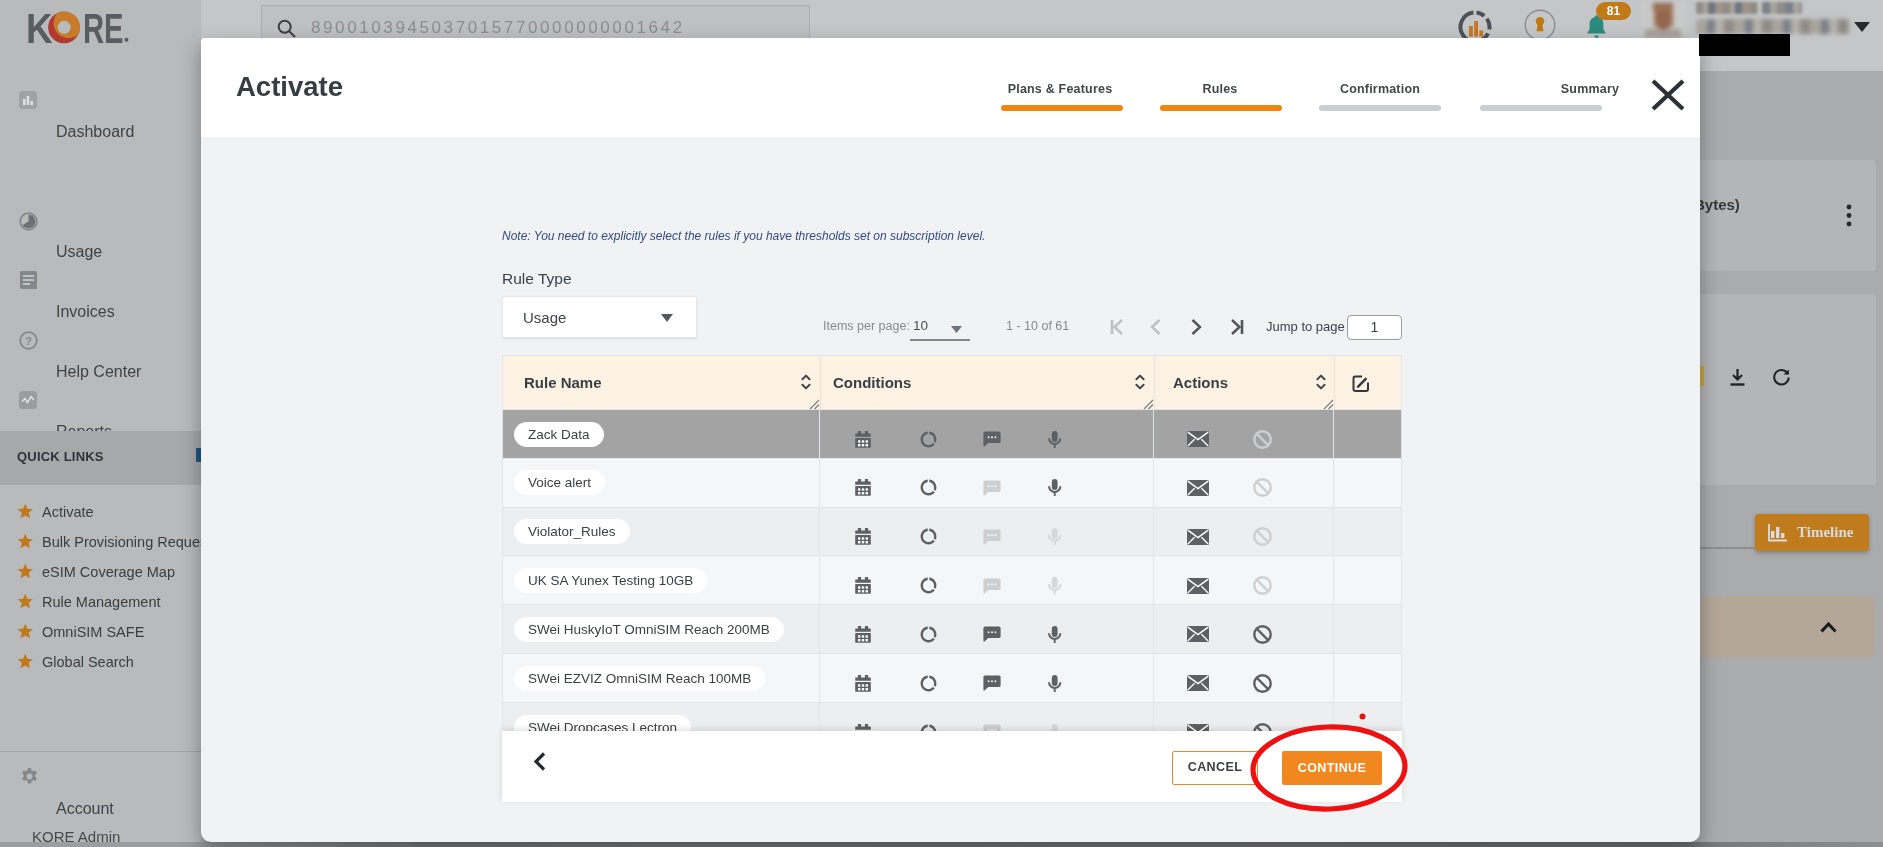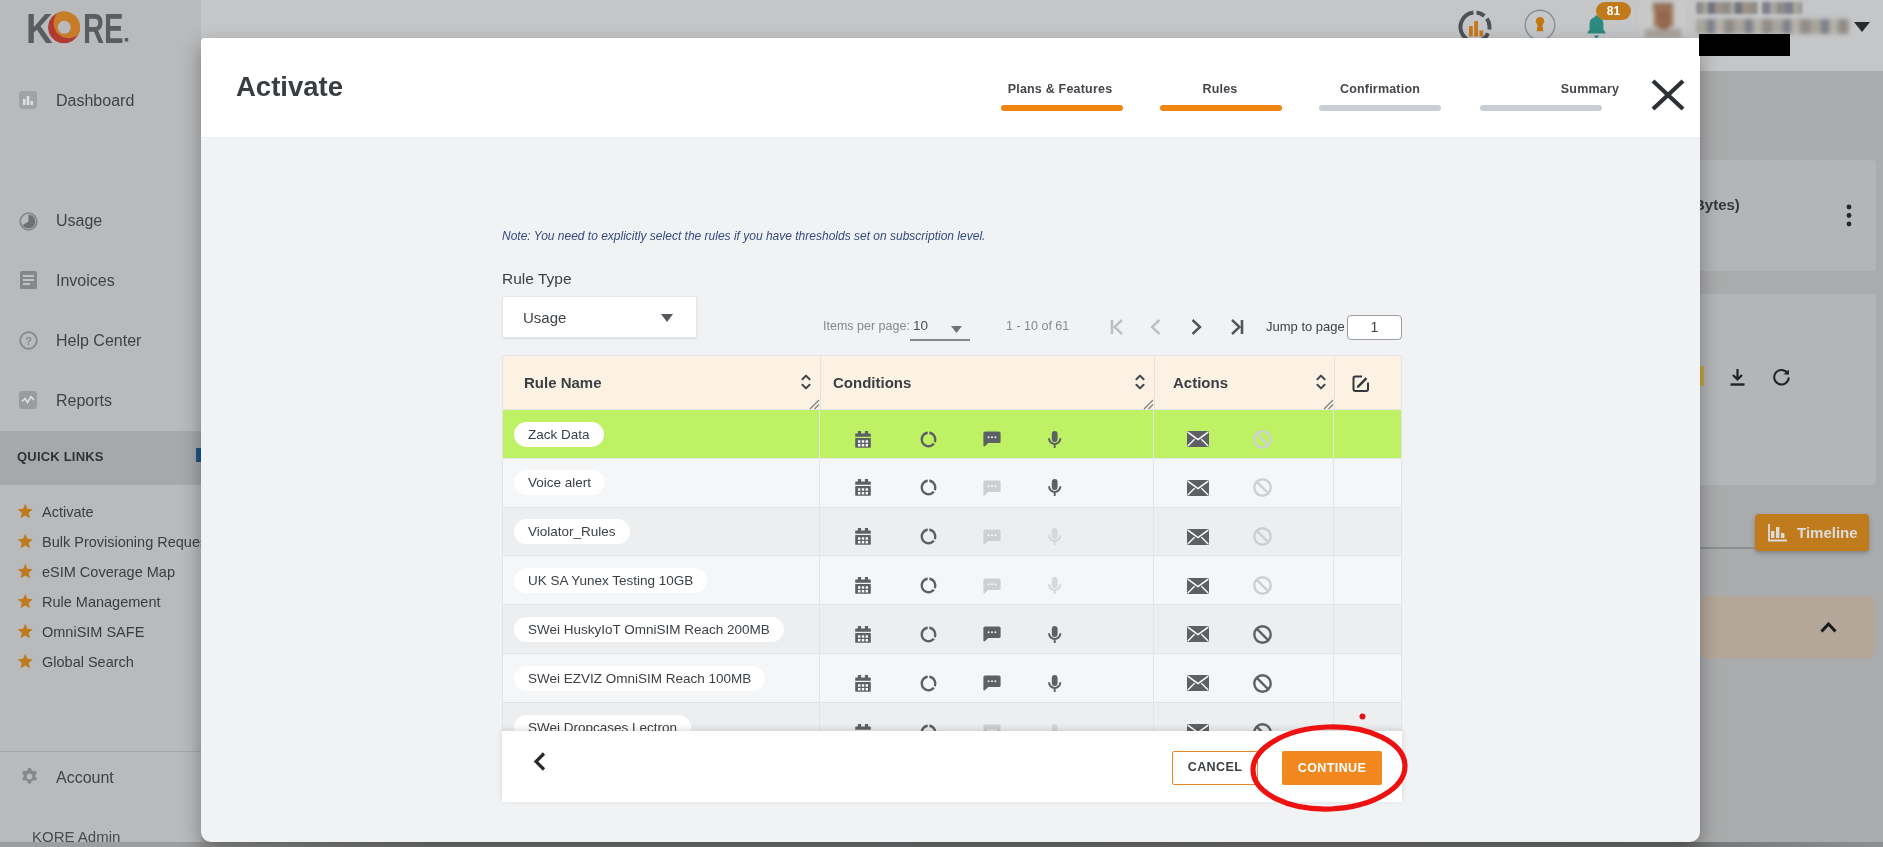--- a/index.html
+++ b/index.html
@@ -3,21 +3,21 @@
 <style>
 * { margin:0; padding:0; box-sizing:border-box; }
 html,body { width:1883px; height:847px; overflow:hidden; }
 body { font-family:"Liberation Sans",sans-serif; position:relative; background:#aaabac; }
 
 
 #topbar { position:absolute; left:0; top:0; width:1883px; height:71px; background:#c5c6c7; }
 #search { position:absolute; left:261px; top:5px; width:549px; height:43px; background:#bec0c1; border:1px solid #adaeaf; }
 #searchtxt { position:absolute; left:49px; top:12px; font-size:17px; color:#8b8e90; letter-spacing:2.6px; }
 #sidebar { position:absolute; left:0; top:0; width:201px; height:847px; background:#b9babb; overflow:hidden; }
-.mtext { position:absolute; left:56px; font-size:16px; color:#3f4347; }
+.mtext { position:absolute; left:56px; font-size:16px; color:#3f4347;margin-top:31px; }
 #subsrow { position:absolute; left:0; top:125px; width:201px; height:67px; background:#28292b; }
 #qlband { position:absolute; left:0; top:431px; width:201px; height:54px; background:#a7a8a9; }
 .qtext { position:absolute; left:42px; font-size:14.5px; color:#3a3e41; line-height:17px; white-space:nowrap; }
 #rightcol { position:absolute; left:1690px; top:71px; width:193px; height:771px; background:#aaabac; }
 .rcard { position:absolute; left:0; border-radius:4px; background:#b4b5b7; width:186px; }
 #botstrip { position:absolute; left:0; top:842px; width:1883px; height:5px; background:linear-gradient(90deg,#9c9d9e 0px,#9c9d9e 180px,#7a7b7c 420px,#747576 1690px,#8e8f90 1883px); }
 
 
 #modal { position:absolute; left:201px; top:38px; width:1499px; height:804px; background:#f1f2f4;
   border-radius:4px 4px 10px 10px; box-shadow:0 8px 20px rgba(0,0,0,0.35); }
@@ -41,20 +41,27 @@
 .chip { position:absolute; left:11px; top:11.5px; height:25px; border-radius:12.5px; background:#fff; font-size:13.5px; color:#3c4146; line-height:25px; padding:0 14px; white-space:nowrap; }
 .vsep { position:absolute; width:1px; background:#e2e4e6; }
 
 #mfoot { position:absolute; left:301px; top:693px; width:900px; height:71px; background:#fff; box-shadow:0 -2px 6px rgba(0,0,0,0.12); }
 #cancel { position:absolute; left:670px; top:20px; width:86px; height:34px; border:1.5px solid #e8872a; border-radius:2px; background:#fff; font-size:12.5px; font-weight:bold; color:#3c4043; text-align:center; line-height:31px; letter-spacing:0.4px; }
 #continue { position:absolute; left:780px; top:20px; width:100px; height:34px; border-radius:2px; background:#f1871f; font-size:12.5px; font-weight:bold; color:#fff; text-align:center; line-height:34px; letter-spacing:0.4px; }
 </style></head>
 <body>
 
 <div id="topbar">
+  <div id="search">
+    <svg id="searchicon" style="position:absolute;left:14px;top:12px" width="21" height="21" viewBox="0 0 21 21">
+      <circle cx="8.7" cy="8.7" r="6" fill="none" stroke="#3c4043" stroke-width="2"></circle>
+      <line x1="13.2" y1="13.2" x2="19" y2="19" stroke="#3c4043" stroke-width="2"></line>
+    </svg>
+    <div id="searchtxt">8900103945037015770000000001642</div>
+  </div>
 
   <svg style="position:absolute;left:1458px;top:10px" width="34" height="34" viewBox="0 0 34 34">
     <g fill="none" stroke="#4c5257" stroke-width="4">
         <path d="M 18.52 2.58 A 14.5 14.5 0 0 1 26.32 5.89"></path>
         <path d="M 28.88 8.68 A 14.5 14.5 0 0 1 31.28 19.52"></path>
         <path d="M 30.03 23.36 A 14.5 14.5 0 1 1 15.48 2.58"></path>
       </g>
     <g fill="#c87820">
       <rect x="11" y="16" width="3.8" height="10.5"></rect>
       <rect x="16.2" y="11" width="3.8" height="15.5"></rect>
@@ -211,21 +218,21 @@
   </div>
   <div style="position:absolute;left:65px;top:443px;width:114px;height:37px;background:#c07b1d;border-radius:4px;box-shadow:0 2px 4px rgba(0,0,0,0.25);">
     <svg style="position:absolute;left:13px;top:9px" width="20" height="19" viewBox="0 0 20 19">
       <g fill="#dcdcdc">
           <rect x="3" y="8" width="3.4" height="7"></rect>
           <rect x="8" y="4" width="3.4" height="11"></rect>
           <rect x="13" y="10" width="3.4" height="5"></rect>
         </g>
       <path d="M1 1 V17.5 H19" fill="none" stroke="#dcdcdc" stroke-width="1.8"></path>
     </svg>
-    <div style="position:absolute;left:42px;top:10px;font-size:15px;font-weight:bold;color:#dadbdc;">Timeline</div>
+    <div style="position:absolute;left:42px;top:10px;font-size:15px;font-weight:bold;color:#dadbdc;font-family:Liberation Serif, serif;">Timeline</div>
   </div>
   <div style="position:absolute;left:10px;top:476px;width:55px;height:2px;background:#8d8e8f;"></div>
   <div style="position:absolute;left:11px;top:525px;width:174px;height:62px;background:#b4a79a;border-radius:6px;">
     <svg style="position:absolute;left:119px;top:26px" width="17" height="11" viewBox="0 0 17 11">
       <path d="M1.5 9.5 L8.5 2 L15.5 9.5" fill="none" stroke="#17191b" stroke-width="3"></path>
     </svg>
   </div>
 </div>
 
 <div id="botstrip"></div>
@@ -305,21 +312,21 @@
       </svg>
     <svg style="position:absolute;left:820px;top:43px" width="11" height="11" viewBox="0 0 11 11">
 <path d="M1 10 L10 1 M5.5 10 L10 5.5" stroke="#7a7e82" stroke-width="1.2" fill="none"></path>
       </svg>
     <svg style="position:absolute;left:849px;top:18px" width="19" height="19" viewBox="0 0 19 19">
       <path d="M10 2.5 H3.2 A1.7 1.7 0 0 0 1.5 4.2 V15.3 A1.7 1.7 0 0 0 3.2 17 H14.3 A1.7 1.7 0 0 0 16 15.3 V8.5" fill="none" stroke="#34383c" stroke-width="2"></path>
       <path d="M7 13.4 L15.3 5 L13.6 3.3 L5.3 11.7 L4.7 14 Z" fill="#34383c"></path>
     </svg>
   </div>
 
-  <div class="trow" style="top:372.0px;background:#bef264">
+  <div class="trow" style="top:372.0px;background:#a3a3a3">
       <div class="chip">Zack Data</div>
       <svg style="position:absolute;left:352px;top:20.5px" width="16" height="17" viewBox="0 0 16 17">
 <g fill="#5d6165">
           <rect x="2.9" y="0" width="3.2" height="3.4"></rect>
           <rect x="9.9" y="0" width="3.2" height="3.4"></rect>
 <rect x="0.2" y="2.4" width="15.6" height="3.4" rx="0.6"></rect>
 <rect x="0.2" y="6.9" width="15.6" height="9.8" rx="0.6"></rect>
         </g>
 <g fill="#fff">
           <rect x="3" y="9.3" width="2.4" height="2.4"></rect>

